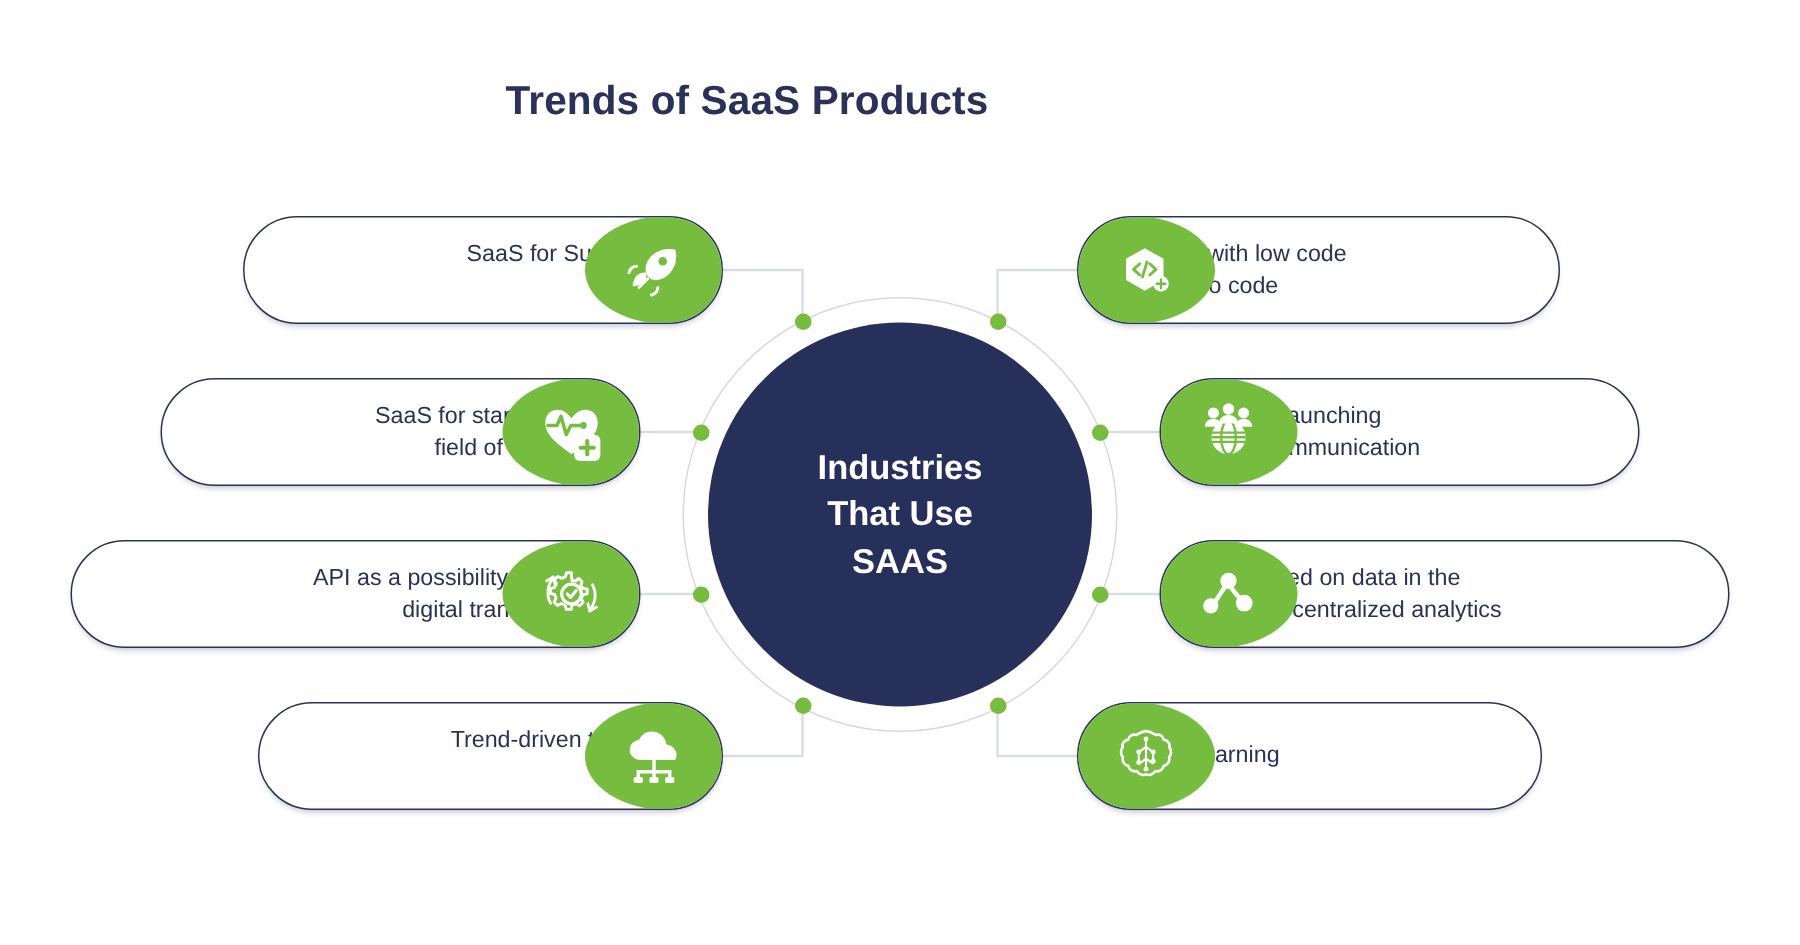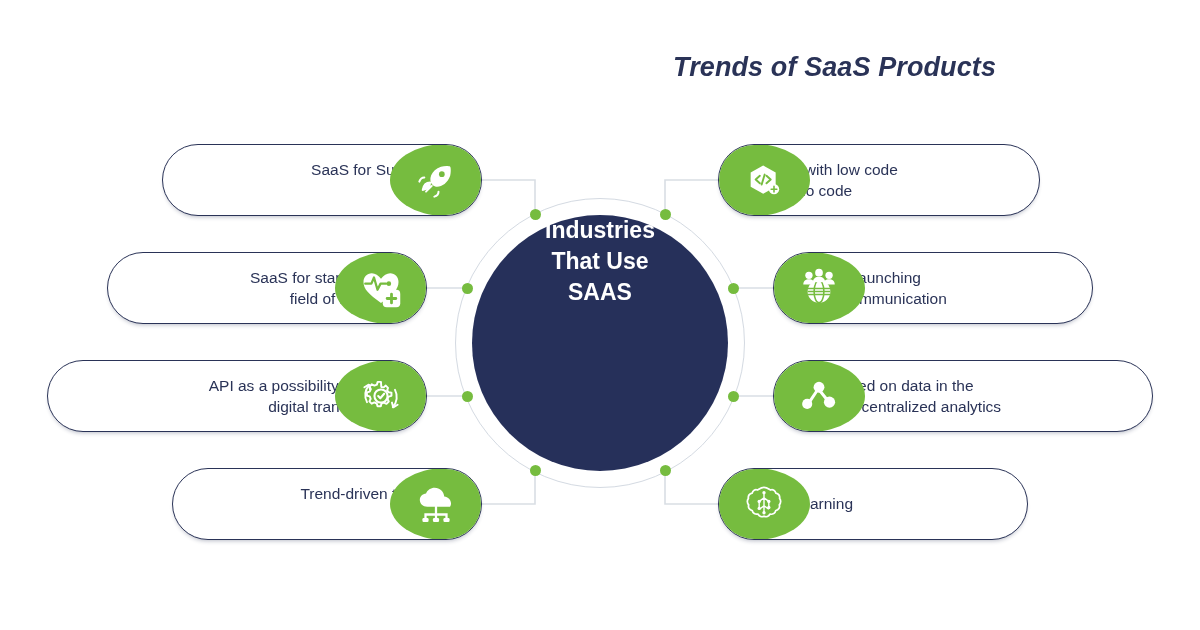--- a/index.html
+++ b/index.html
@@ -19,26 +19,25 @@
     width: 1200px;
     height: 630px;
   }
 
   
   .title {
     position: absolute;
     top: 52px;
     left: 0;
     width: 996px;
-    text-align: right;
+    text-align: center;
     font-size: 27px;
     font-weight: bold;
     color: #2a3357;
     letter-spacing: 0.1px;
-    font-style: italic;
   }
 
   
   #connectors {
     position: absolute;
     left: 0;
     top: 0;
     width: 1200px;
     height: 630px;
   }
@@ -57,20 +56,21 @@
   }
   .hub-core {
     position: absolute;
     left: 472px;
     top: 215px;
     width: 256px;
     height: 256px;
     border-radius: 50%;
     background: #26305a;
     display: flex;
+    align-items: center;
     justify-content: center;
   }
   .hub-core-text {
     color: #ffffff;
     font-size: 23px;
     font-weight: bold;
     line-height: 1.35;
     text-align: center;
     white-space: pre-line;
   }

